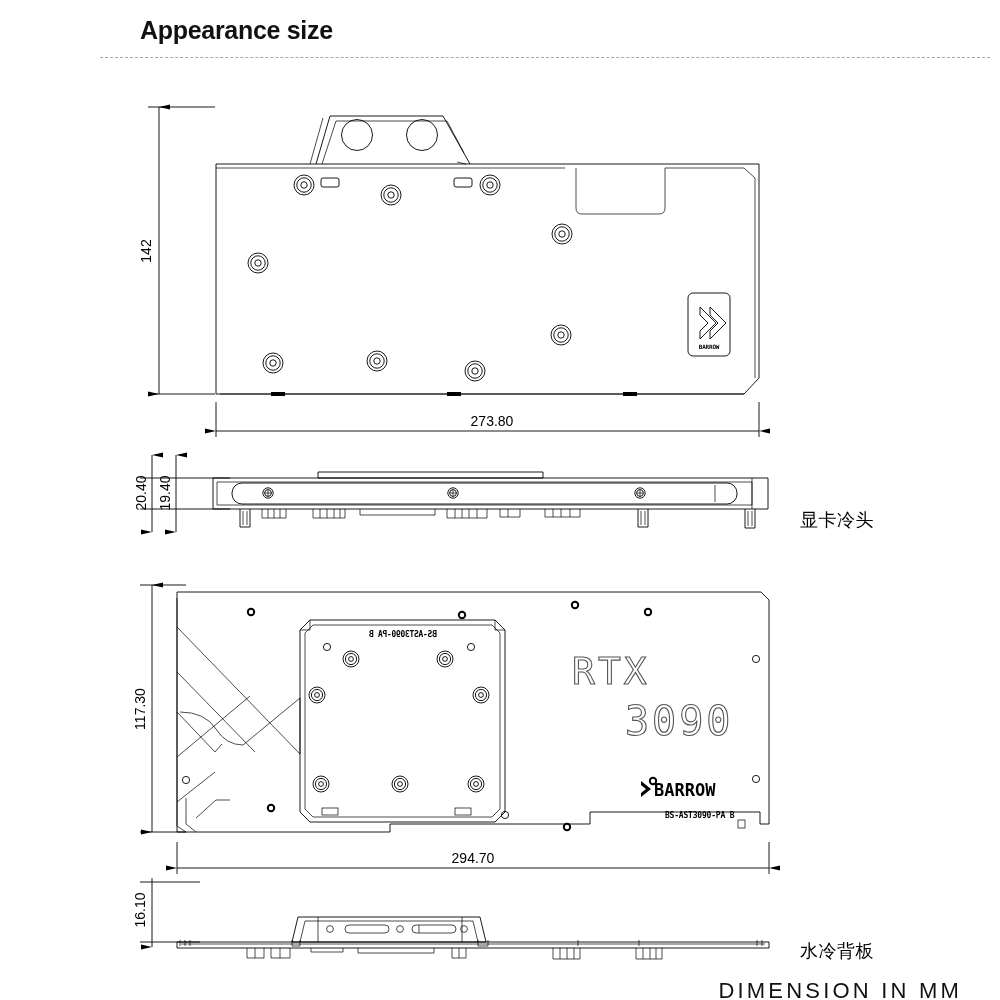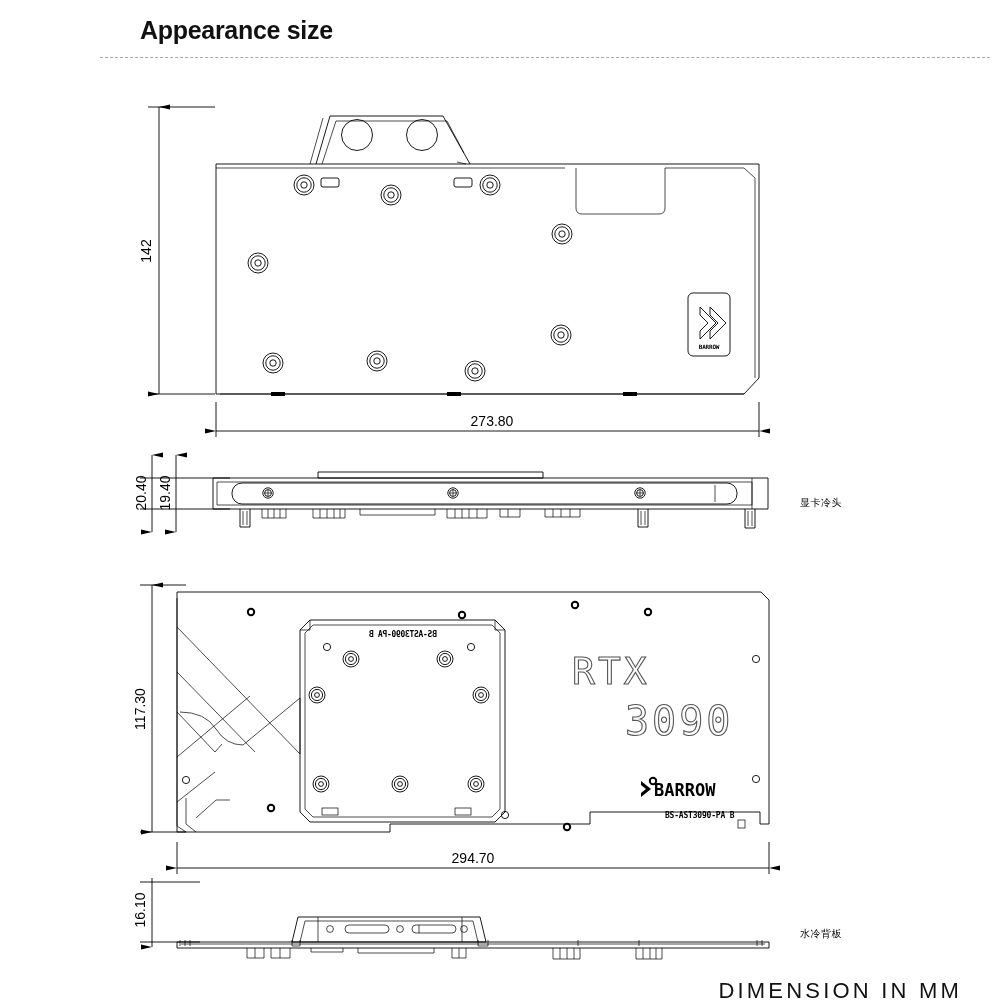--- a/index.html
+++ b/index.html
@@ -40,25 +40,26 @@
     border-top: 1.5px dashed #a8a8a8;
   }
   svg.drawing {
     position: absolute;
     left: 0; top: 0;
     width: 1000px;
     height: 1000px;
   }
   .cn-label {
     position: absolute;
-    font-size: 10px;
+    font-size: 18px;
     font-family: "DejaVu Sans", sans-serif;
     color: #000;
     white-space: nowrap;
     letter-spacing: 0.5px;
+    margin-top: 12px;
   }
   .footer-note {
     position: absolute;
     right: 38px;
     bottom: 8px;
     font-size: 22px;
     font-family: Liberation Sans, sans-serif;
     letter-spacing: 3.2px;
     color: #111;
     white-space: nowrap;

